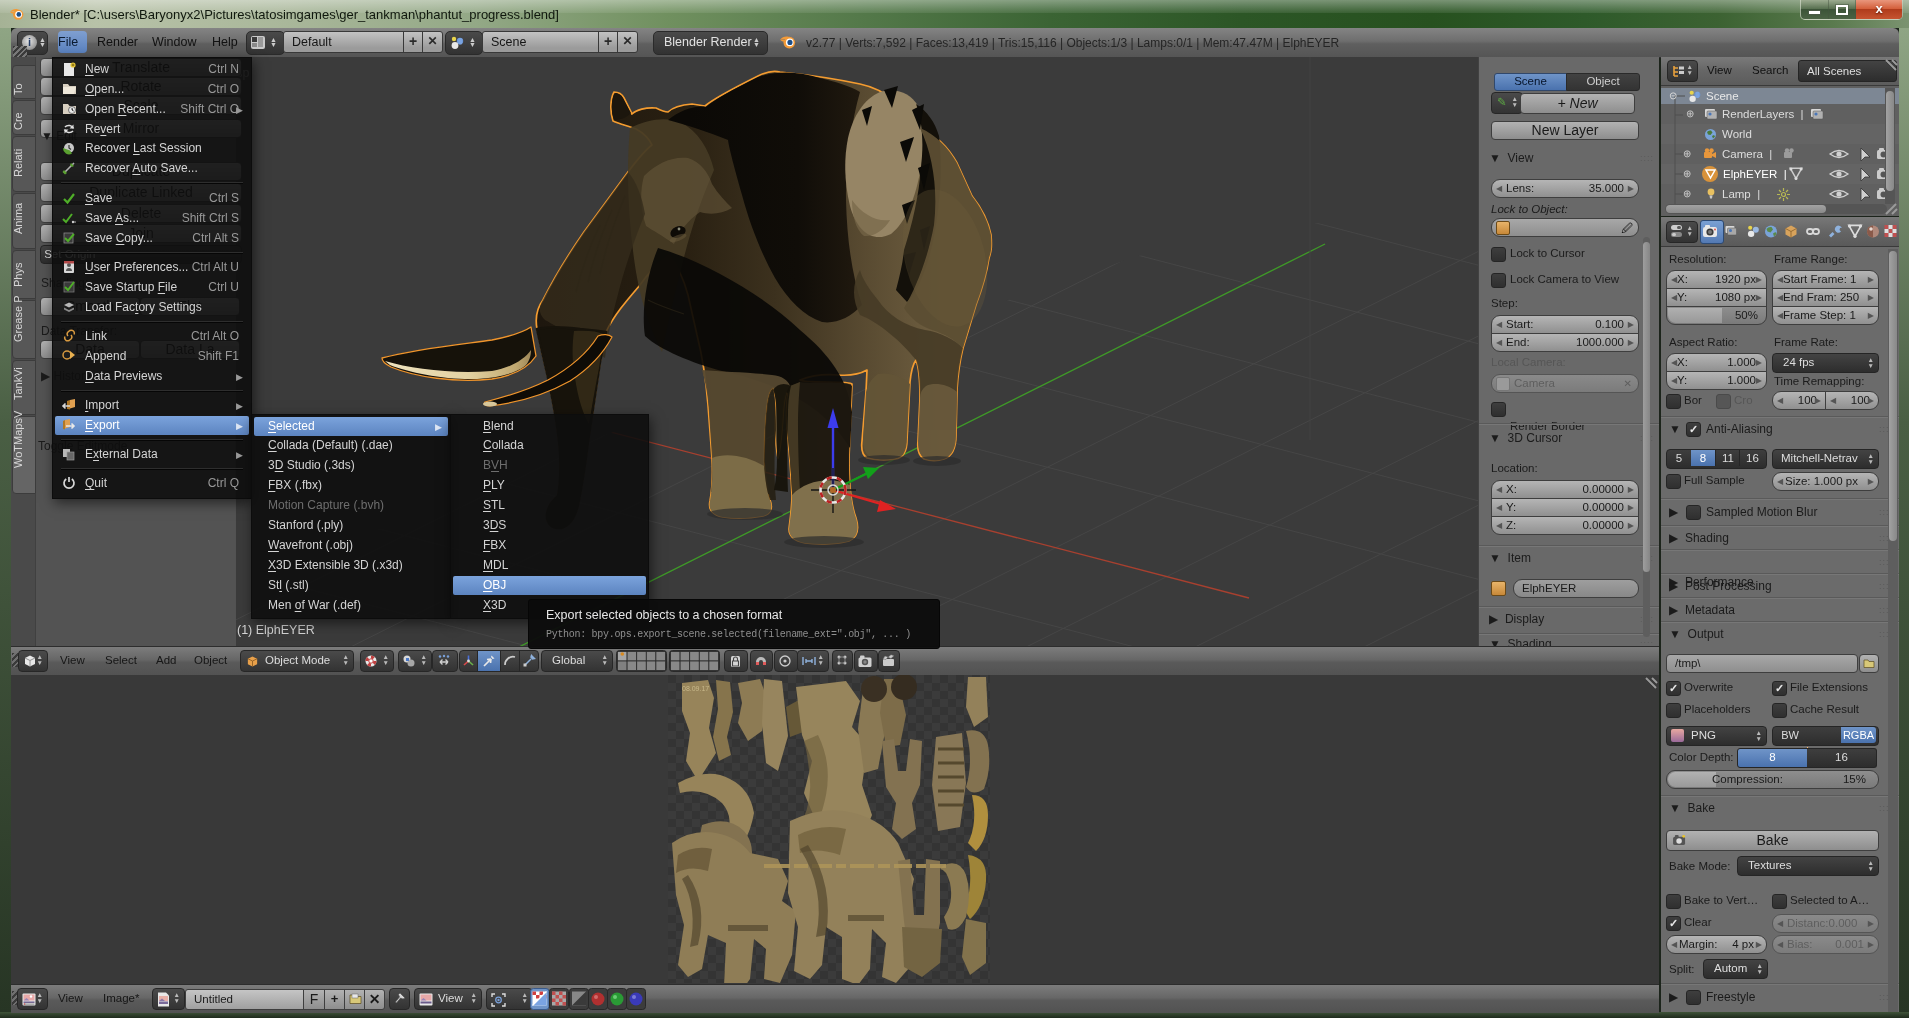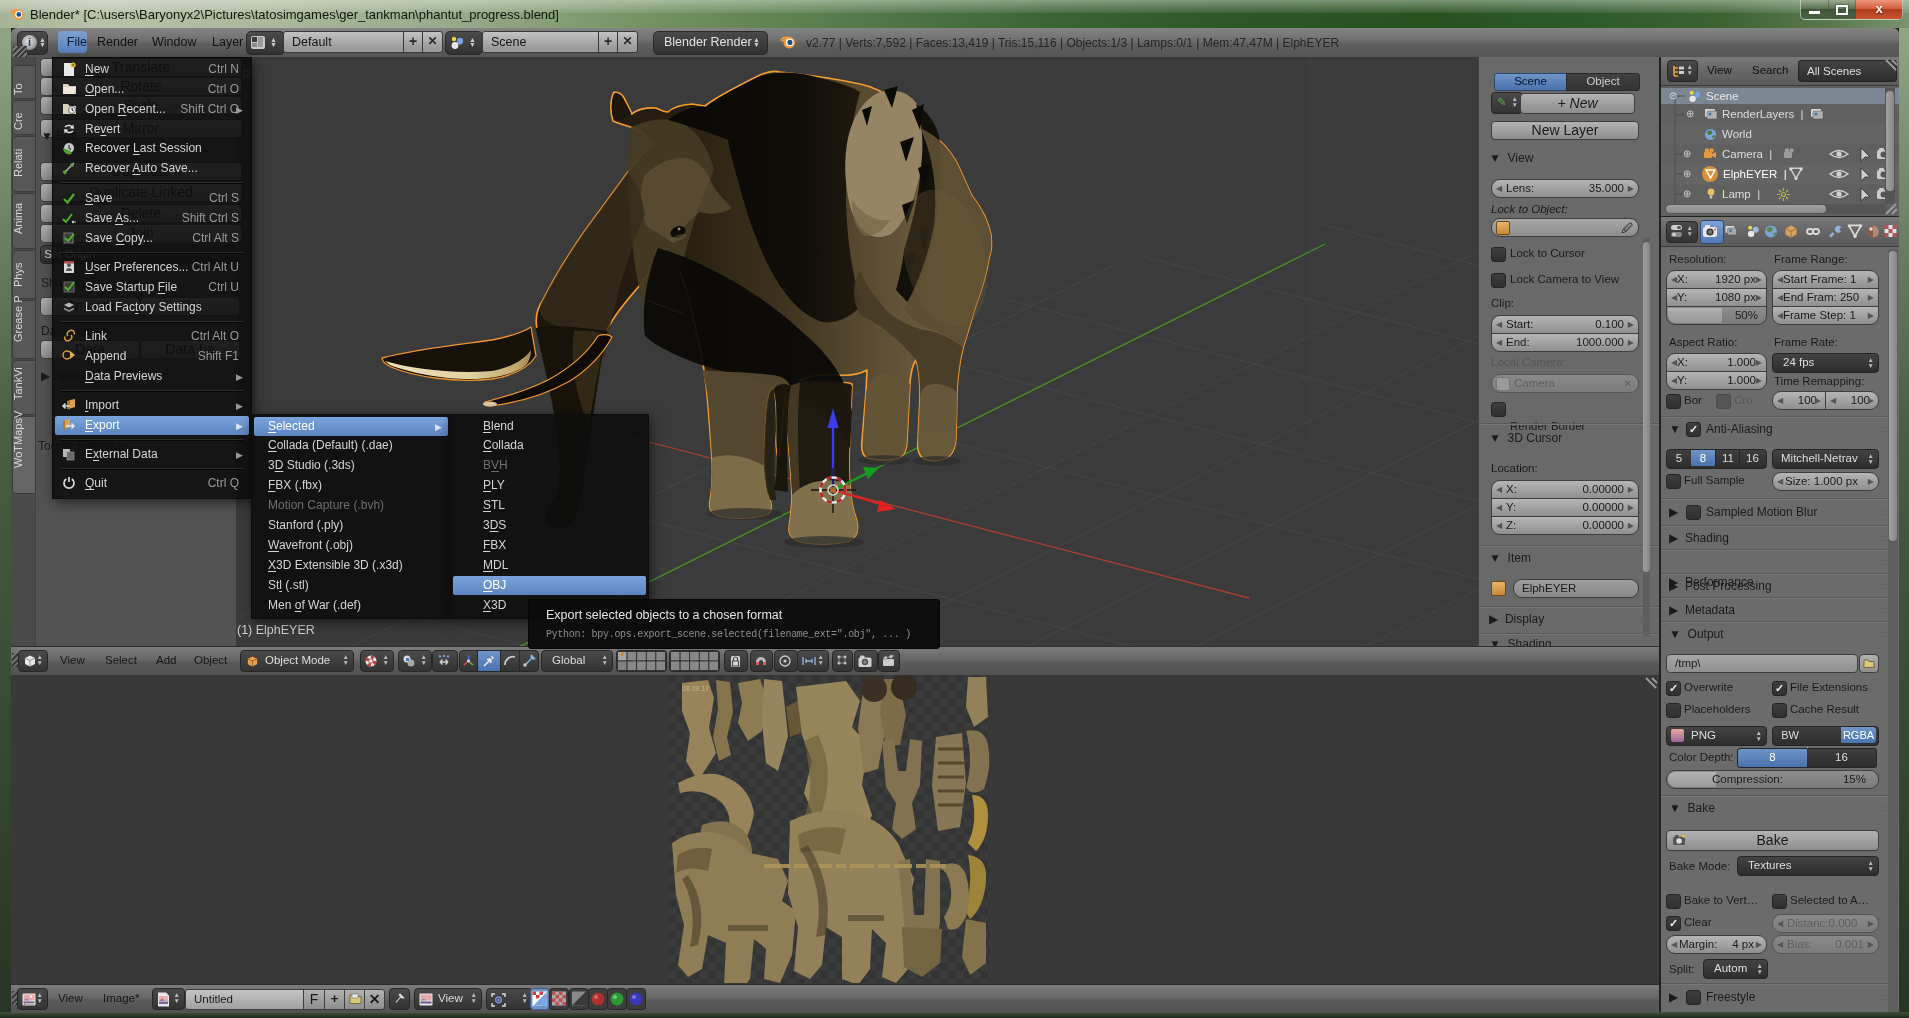--- a/index.html
+++ b/index.html
@@ -19,21 +19,21 @@
     border-radius:0 0 5px 5px;overflow:hidden;background:linear-gradient(#9cab90,#5a7252 45%,#3c5438 50%,#4a6244);}
   .wb{position:absolute;top:0;height:19px;border-right:1px solid #44544077;color:#fff;
     font-size:10px;text-align:center;}
   #wb-close{left:55px;width:46px;background:linear-gradient(#e9967c,#d4603c 45%,#b03c1c 50%,#c65430);border-right:none;}
   
   #infobar{left:11px;top:28px;width:1888px;height:29px;
     background:linear-gradient(#848484,#6e6e6e 45%,#5f5f5f 55%,#555);
     border-bottom:1px solid #2e2e2e;border-radius:6px 6px 0 0;}
   .menu-text{position:absolute;top:7px;font-size:12.5px;color:#111;}
   #file-btn{top:3px;width:29px;height:22px;background:linear-gradient(#7f9fd0,#5a82c0);
-    border-radius:4px;color:#0a1a30;text-align:right;line-height:22px;font-size:12.5px;}
+    border-radius:4px;color:#0a1a30;text-align:left;line-height:22px;font-size:12.5px;}
   
   .ddark{position:absolute;background:linear-gradient(#4a4a4a,#323232);border:1px solid #2a2a2a;border-radius:5px;}
   .fieldlight{position:absolute;background:linear-gradient(#c3c3c3,#9b9b9b 80%);border:1px solid #393939;color:#151515;}
   .updown{position:absolute;color:#ccc;font-size:7px;line-height:5px;}
   
   #v3d{left:11px;top:57px;width:1648px;height:589px;background:#3b3b3b;overflow:hidden;}
   #v3dheader{left:11px;top:646px;width:1648px;height:28px;
     background:linear-gradient(#7c7c7c,#676767 45%,#5a5a5a 55%,#525252);border-top:1px solid #2d2d2d;border-bottom:1px solid #252525;}
   #uved{left:11px;top:675px;width:1648px;height:309px;background:#393939;overflow:hidden;}
   #uvheader{left:11px;top:984px;width:1648px;height:28px;
@@ -109,21 +109,21 @@
     <div class="wb" id="wb-close"><span style="font-size:13px;font-weight:bold;line-height:18px;text-shadow:0 1px 2px #5a1405;">x</span></div>
   </div>
   <div class="abs" id="infobar">
     <div class="ddark" style="left:6px;top:3px;width:29px;height:22px;">
       <div class="abs" style="left:4px;top:3px;width:15px;height:15px;border-radius:8px;background:radial-gradient(circle at 45% 40%,#e8e8e8,#9a9a9a 65%,#6a6a6a);color:#223a64;font-size:11px;font-weight:bold;text-align:center;line-height:15px;">i</div>
       <div class="updown" style="left:21px;top:5px;">▲<br>▼</div>
     </div>
     <div class="abs" id="file-btn" style="left:47px;">File</div>
     <div class="menu-text" style="left:86px;">Render</div>
     <div class="menu-text" style="left:141px;">Window</div>
-    <div class="menu-text" style="left:201px;">Layer</div>
+    <div class="menu-text" style="left:201px;">Help</div>
 
     <div class="ddark" style="left:235px;top:3px;width:37px;height:22px;">
       <div class="abs" style="left:4px;top:4px;width:14px;height:13px;background:#c9c9c9;border-radius:2px;">
         <div class="abs" style="left:1px;top:1px;width:5px;height:5px;background:#3a3a3a;"></div>
         <div class="abs" style="left:1px;top:7px;width:5px;height:4px;background:#8a8a8a;"></div>
         <div class="abs" style="left:7px;top:1px;width:5px;height:10px;background:#9a9a9a;"></div>
       </div>
       <div class="updown" style="left:23px;top:5px;">▲<br>▼</div>
     </div>
     <div class="fieldlight" style="left:272px;top:3px;width:119px;height:20px;border-radius:3px 0 0 3px;font-size:12.5px;line-height:20px;padding-left:8px;">Default</div>
@@ -473,21 +473,21 @@
         </div>
     <div class="lbl" style="left:12px;top:146px;font-style:italic;">Lock to Object:</div>
     <div class="num" style="left:12px;top:161px;width:146px;background:linear-gradient(#a8a8a8,#8e8e8e);">
       <span style="position:absolute;left:4px;top:2px;width:12px;height:12px;background:linear-gradient(#e8b46a,#c78838);border-radius:2px;border:1px solid #6b4a18;"></span>
       <span style="position:absolute;right:5px;top:1px;font-size:11px;">🖉</span>
         </div>
     <div class="chk" style="left:12px;top:190px;"></div>
         <div class="lbl" style="left:31px;top:190px;">Lock to Cursor</div>
     <div class="chk" style="left:12px;top:216px;"></div>
         <div class="lbl" style="left:31px;top:216px;">Lock Camera to View</div>
-    <div class="lbl" style="left:12px;top:240px;">Clip:</div>
+    <div class="lbl" style="left:12px;top:240px;">Step:</div>
     <div class="num" style="left:12px;top:258px;width:146px;border-radius:9px 9px 0 0;">
           <span class="la">◀</span>
           <span class="lab">Start:</span>
           <span class="val">0.100</span>
           <span class="ra">▶</span>
         </div>
     <div class="num" style="left:12px;top:276px;width:146px;border-radius:0 0 9px 9px;">
           <span class="la">◀</span>
           <span class="lab">End:</span>
           <span class="val">1000.000</span>

